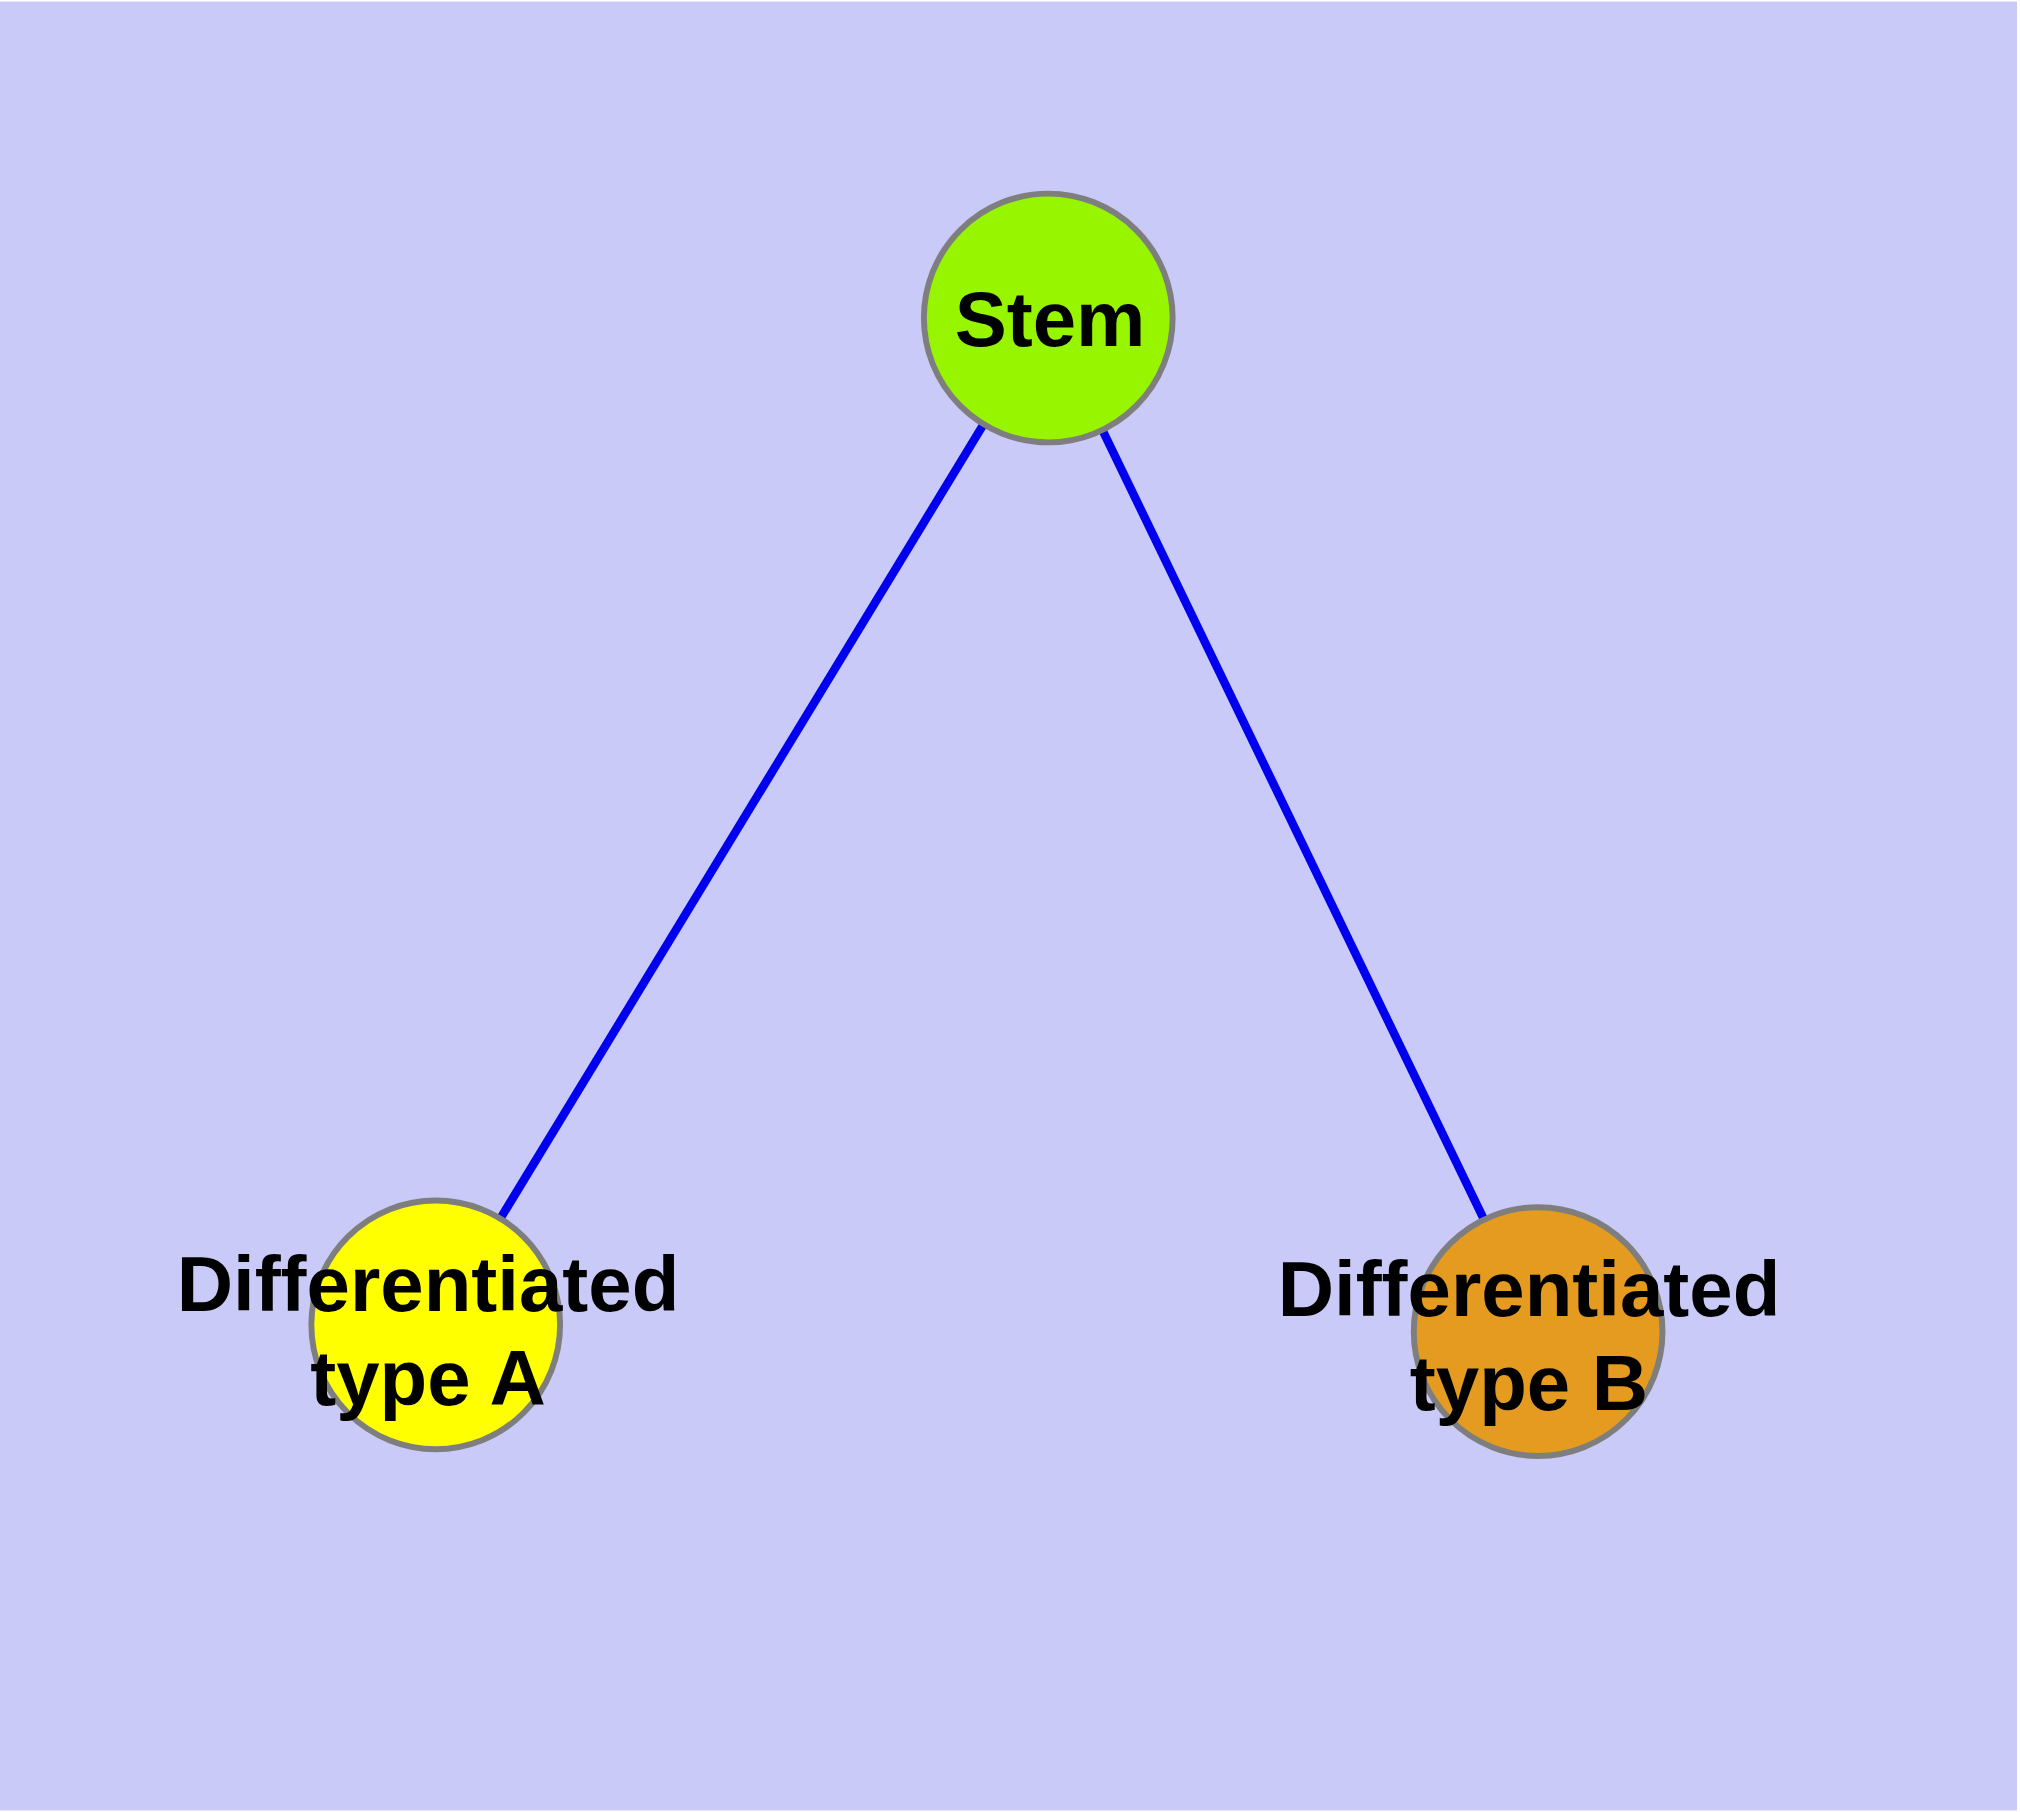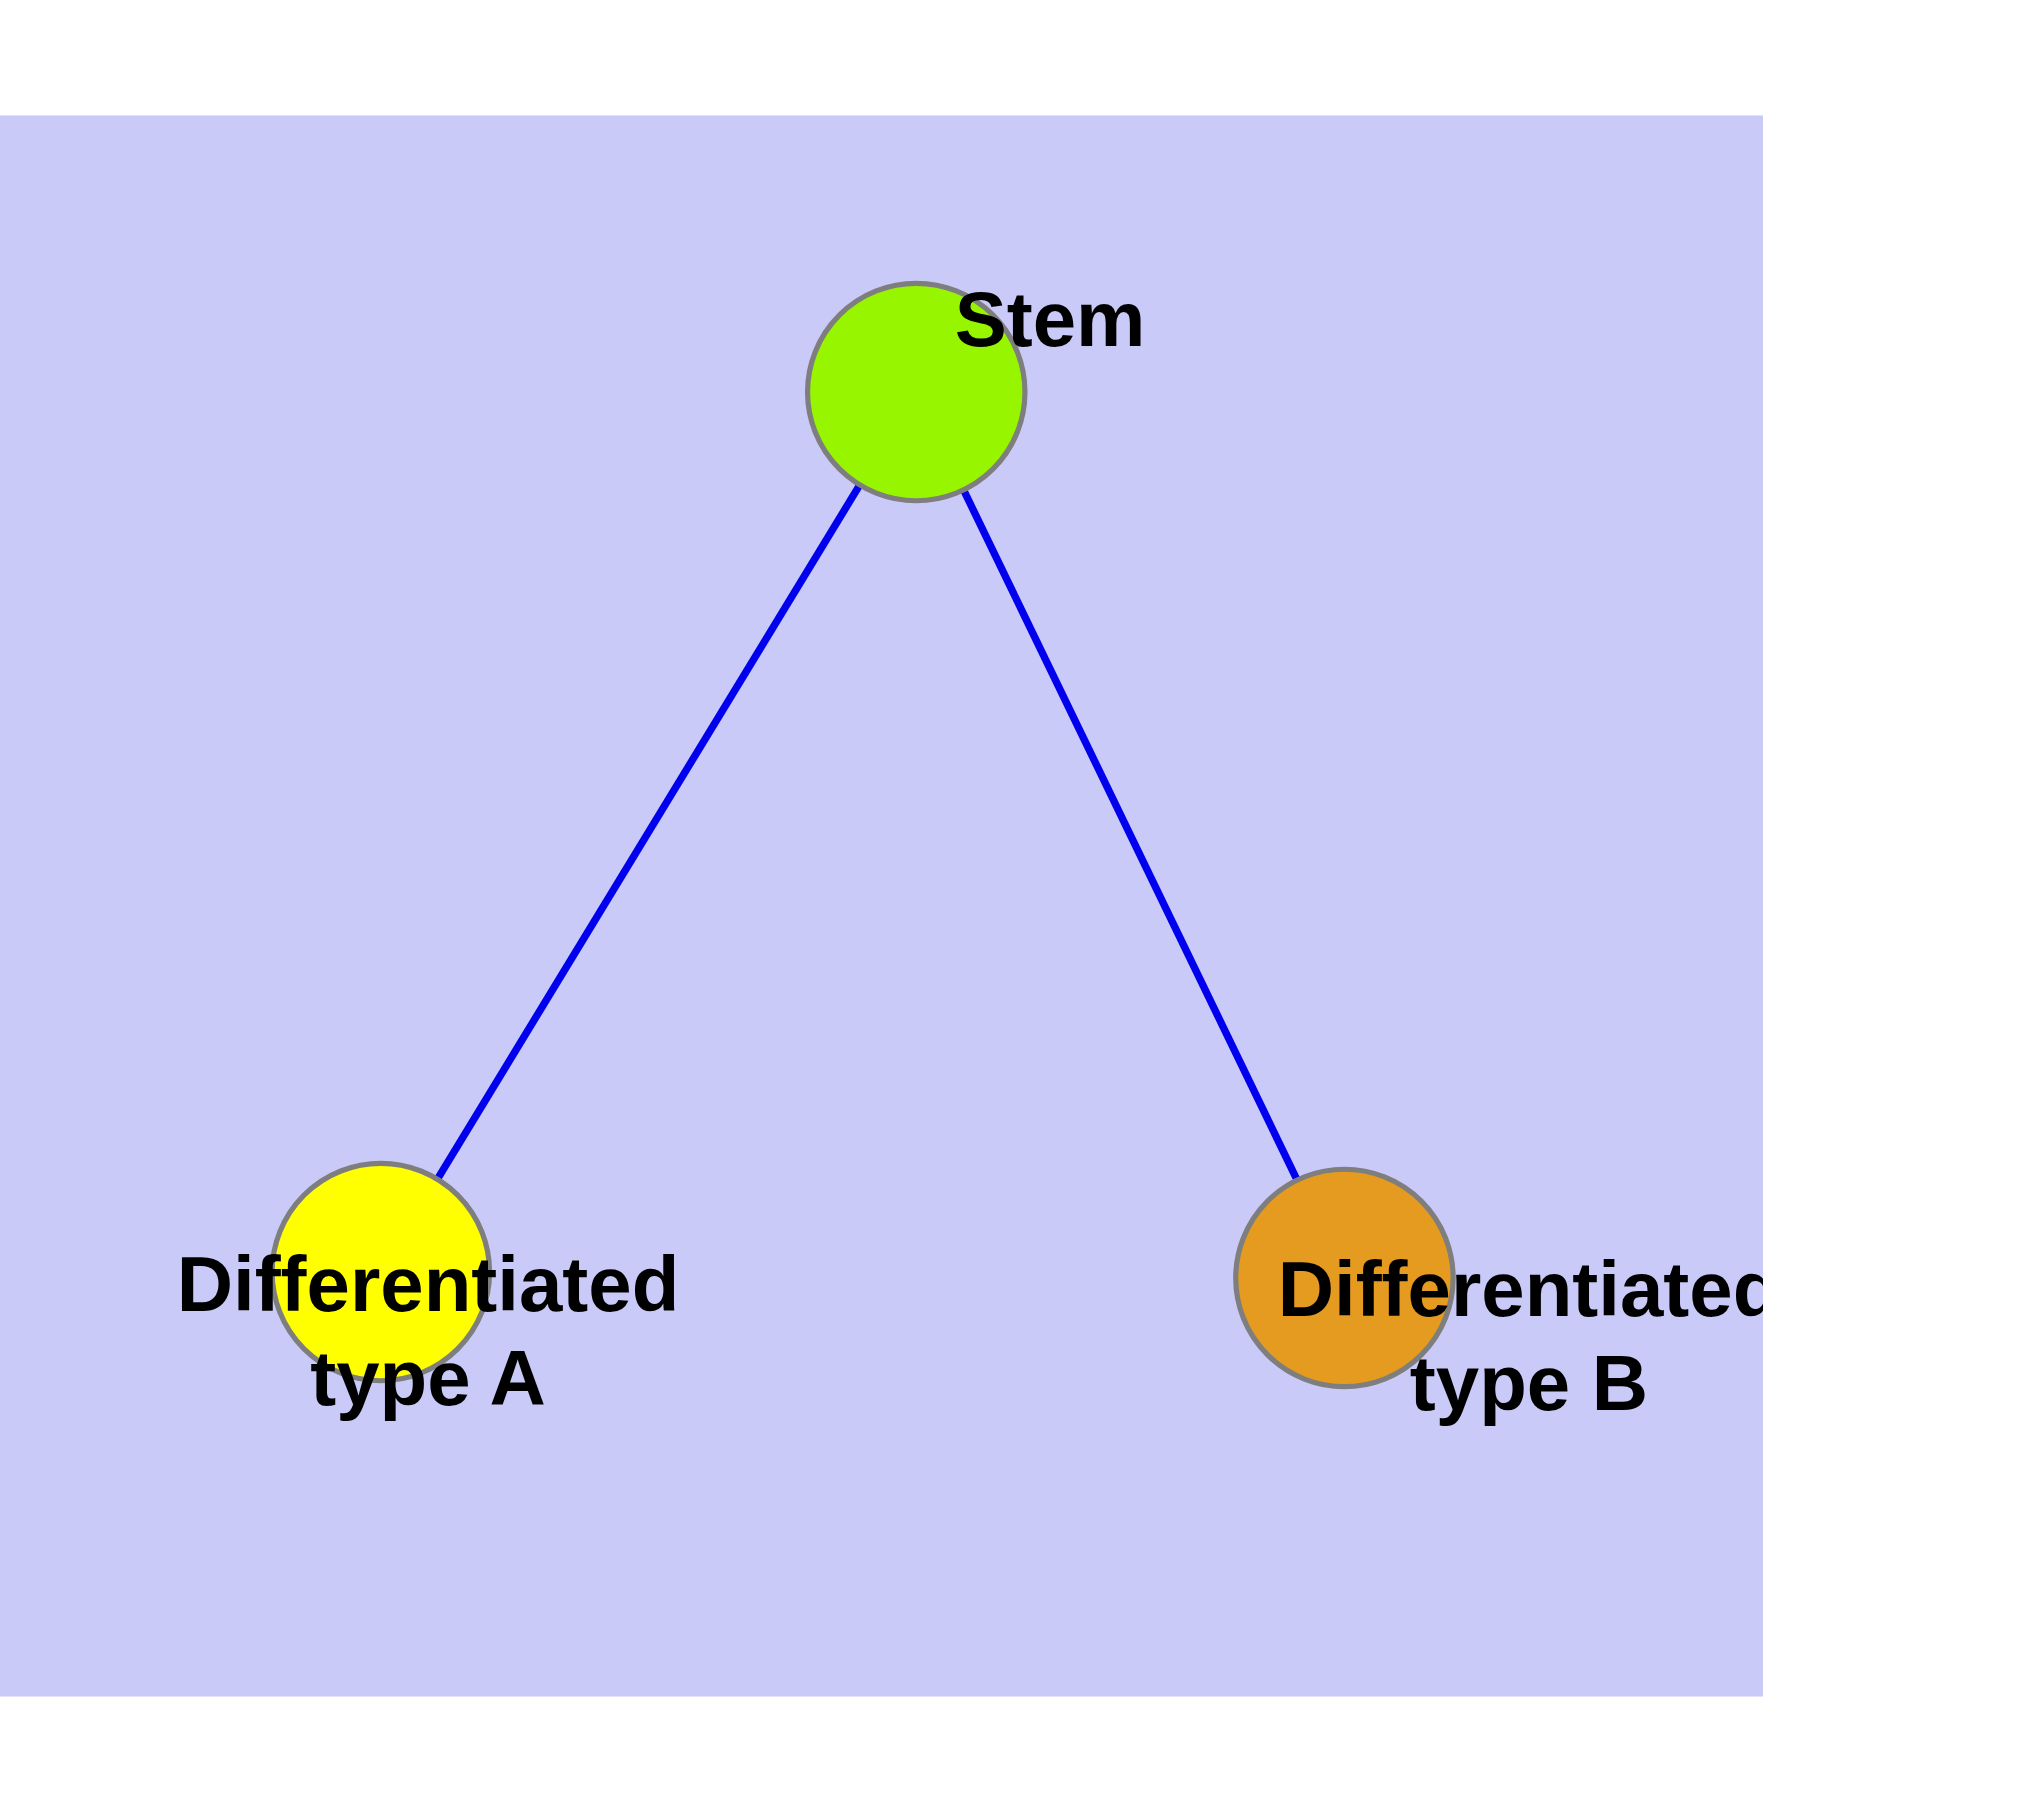--- a/index.html
+++ b/index.html
@@ -2,21 +2,21 @@
 <html style="font-size:13.6px"><head>
 <meta charset="utf-8">
 <style>
   html, body {
     margin: 0;
     padding: 0;
     font-family: "Liberation Sans", sans-serif;
   }
   .canvas {
     position: relative;
-    width: 1763px;
+    width: 2017px;
     height: 1812px;
     overflow: hidden;
   }
   .graph-svg {
     position: absolute;
     inset: 0;
     width: 100%;
     height: 100%;
     display: block;
   }

